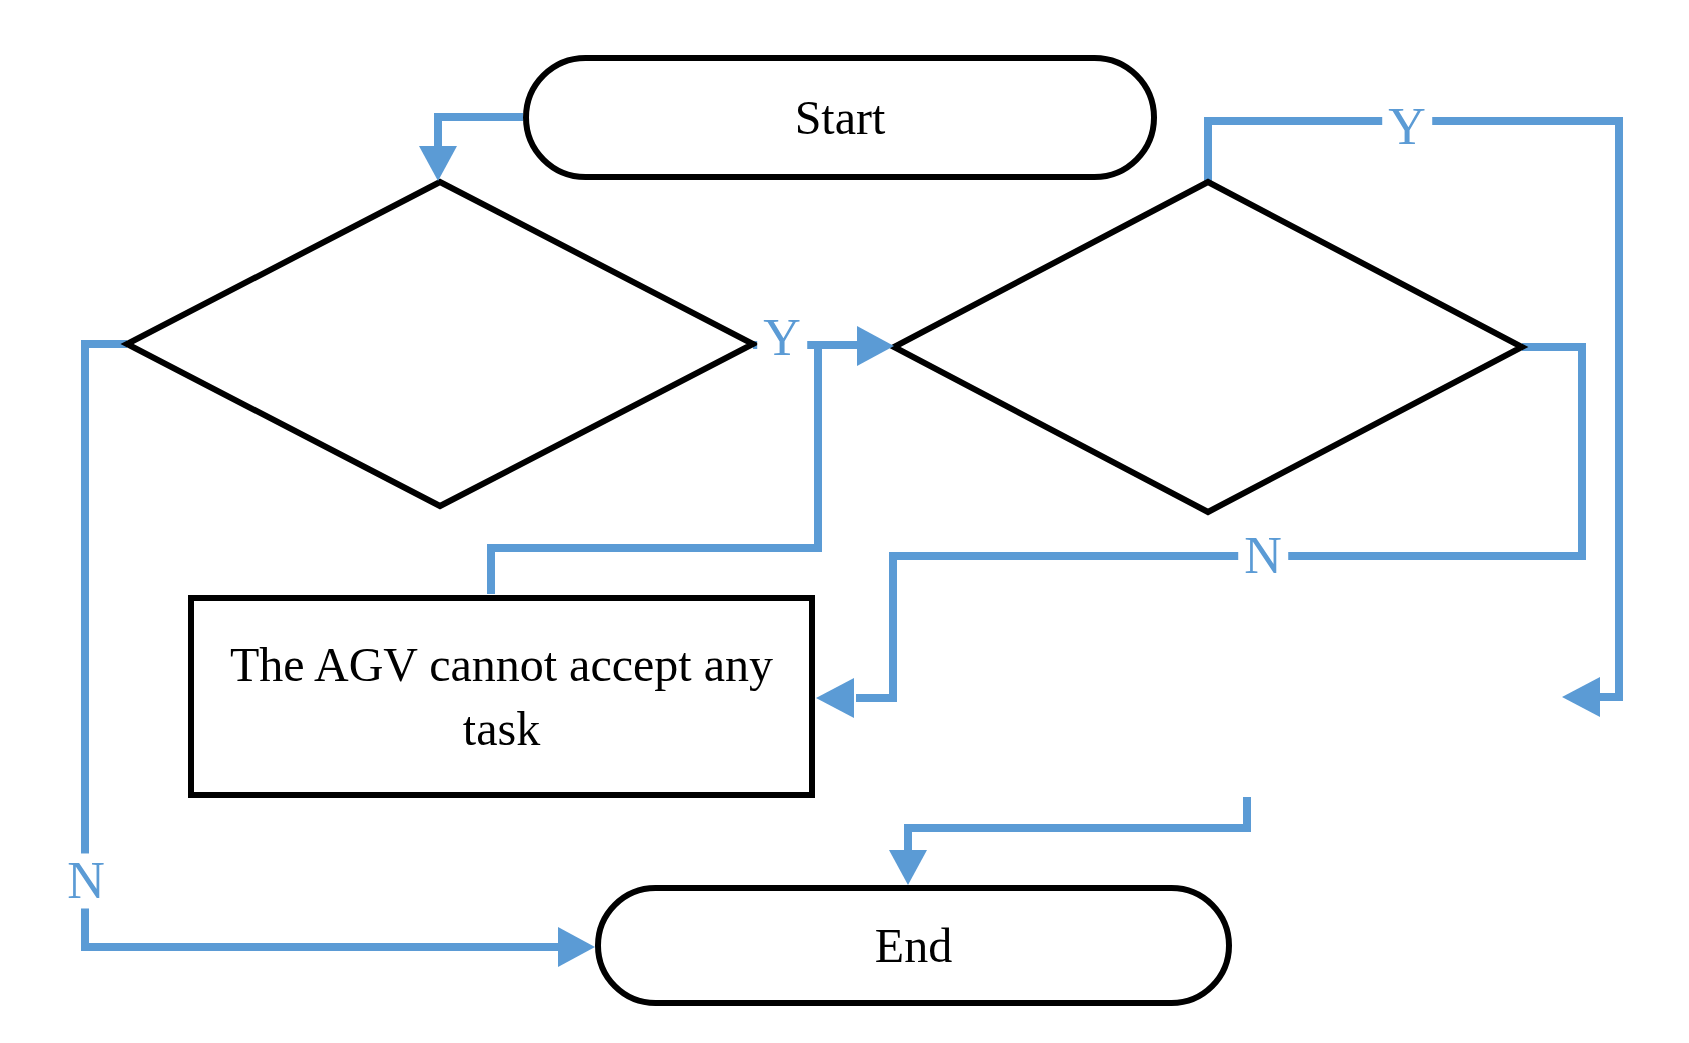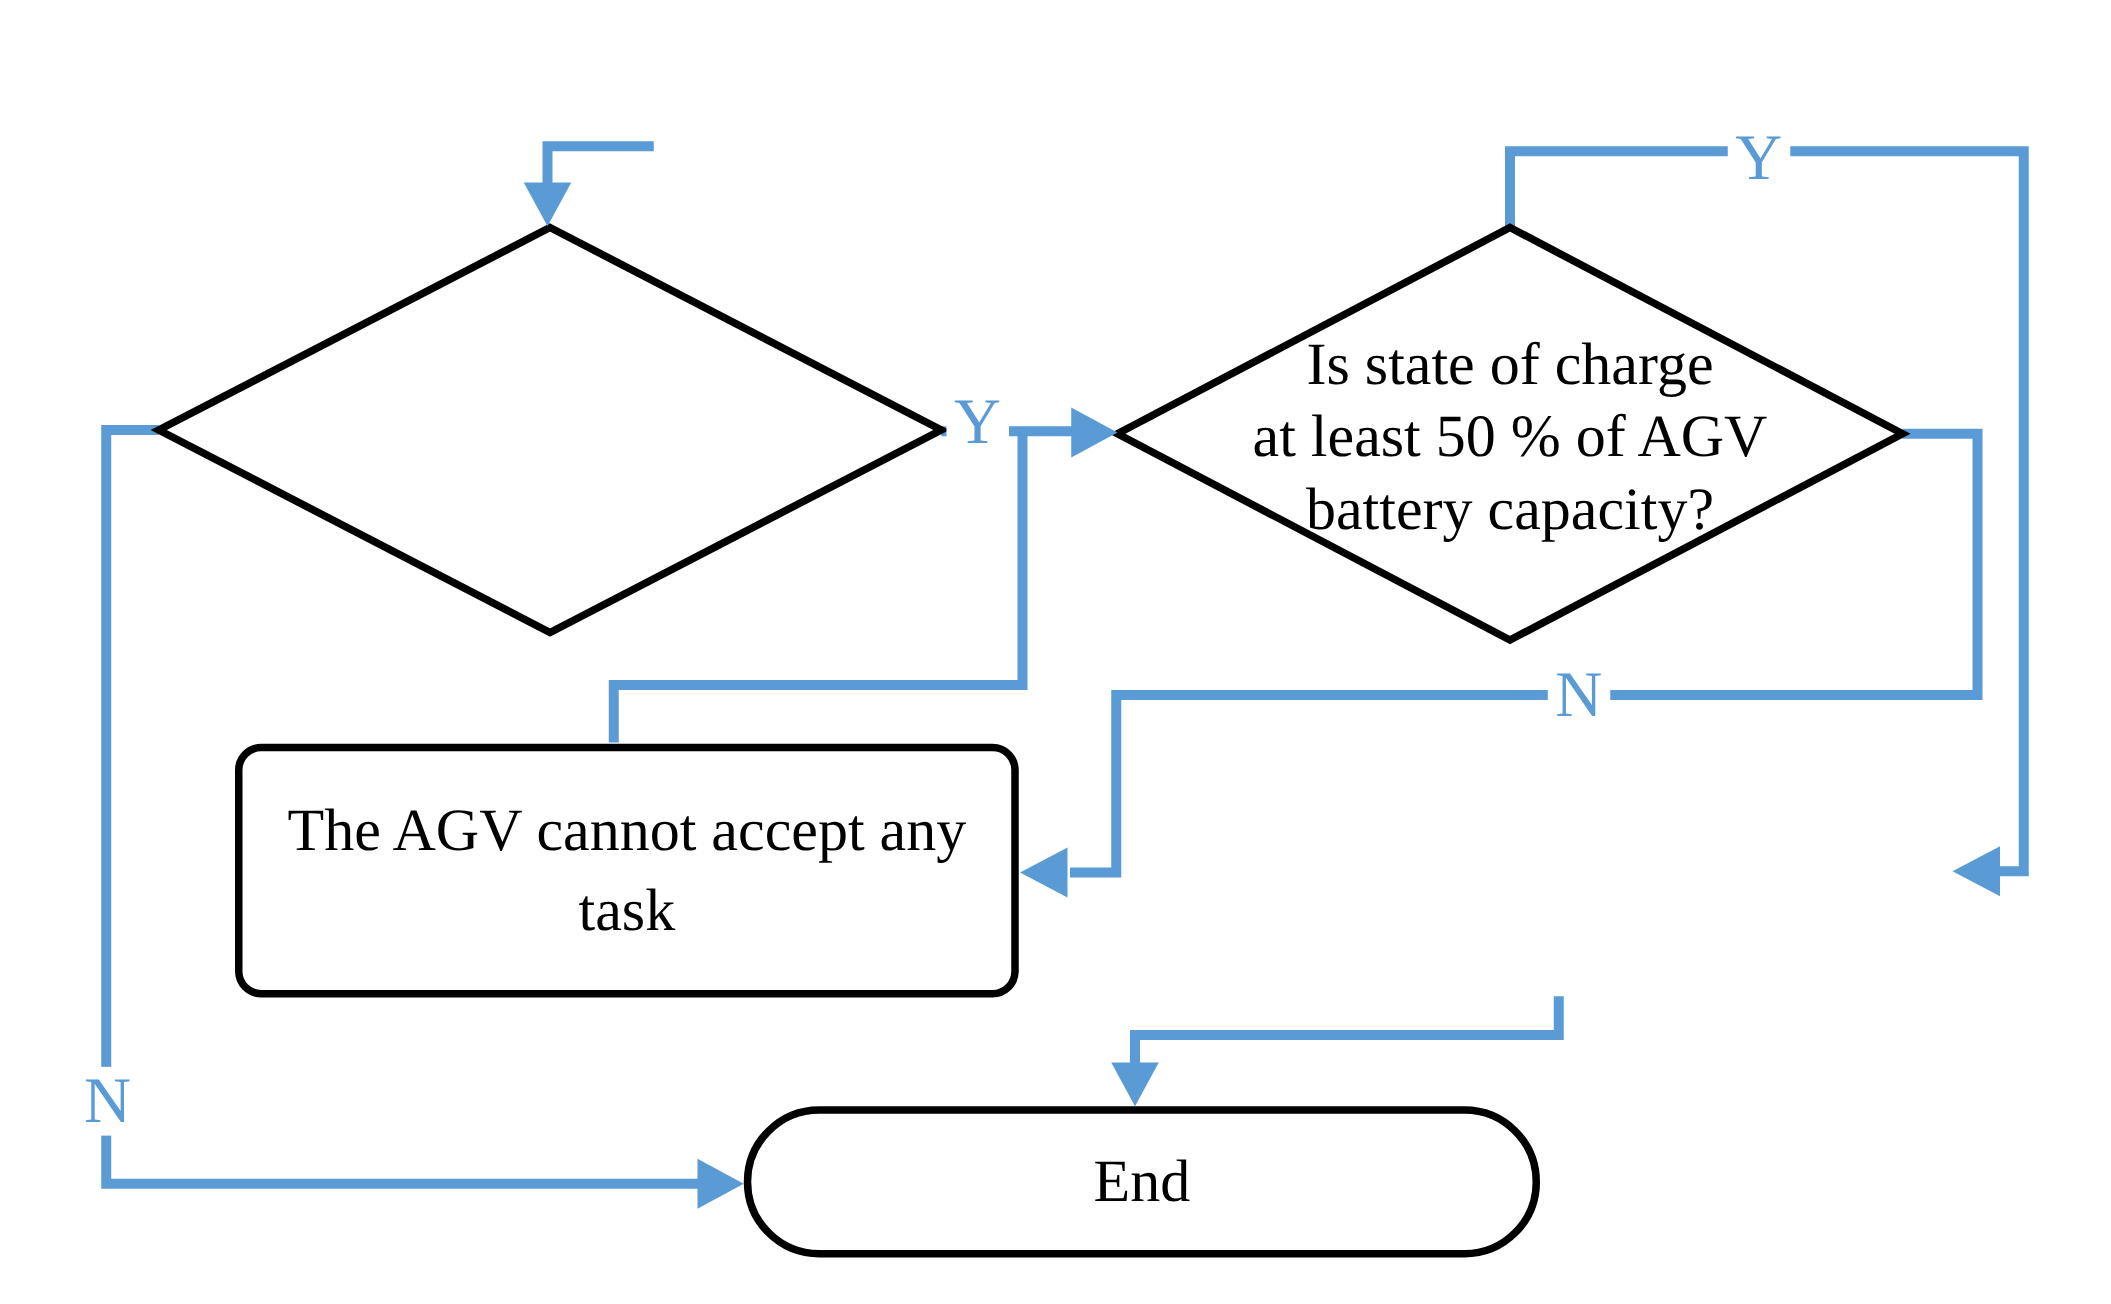--- a/index.html
+++ b/index.html
@@ -64,36 +64,34 @@
     <polygon class="diamond" points="1208,182 1522,347 1208,512 894,347"></polygon>
 
     <polygon class="arrowhead" points="438,181 419,146 457,146"></polygon>
     <polygon class="arrowhead" points="894,346 857,326 857,366"></polygon>
     <polygon class="arrowhead" points="595,947 558,927 558,967"></polygon>
     <polygon class="arrowhead" points="1562,697 1600,677 1600,717"></polygon>
     <polygon class="arrowhead" points="816,698 854,678 854,718"></polygon>
     <polygon class="arrowhead" points="908,885 889,850 927,850"></polygon>
   </svg>
 
+  <div class="node terminator" style="left:523px;top:55px;width:634px;height:125px;">
+    <span>Start</span>
+  </div>
 
-  <div class="node" style="left:188px;top:595px;width:627px;height:203px;border-radius:21px;">
+  <div class="node" style="left:188px;top:595px;width:627px;height:203px;">
     <span>The AGV cannot accept any</span>
     <span>task</span>
   </div>
 
 
   <div class="node terminator" style="left:595px;top:885px;width:637px;height:121px;">
     <span>End</span>
   </div>
 
 
-  <div class="overlay" style="left:948px;top:262px;width:520px;height:176px;">
-    <span>Is state of charge</span>
-    <span>at least 50 % of AGV</span>
-    <span>battery capacity?</span>
-  </div>
 
   <div class="edge-label" style="left:782px;top:338px;">Y</div>
   <div class="edge-label" style="left:86px;top:881px;">N</div>
   <div class="edge-label" style="left:1407px;top:127px;">Y</div>
   <div class="edge-label" style="left:1263px;top:556px;">N</div>
 
 </div>
 
 </body></html>

